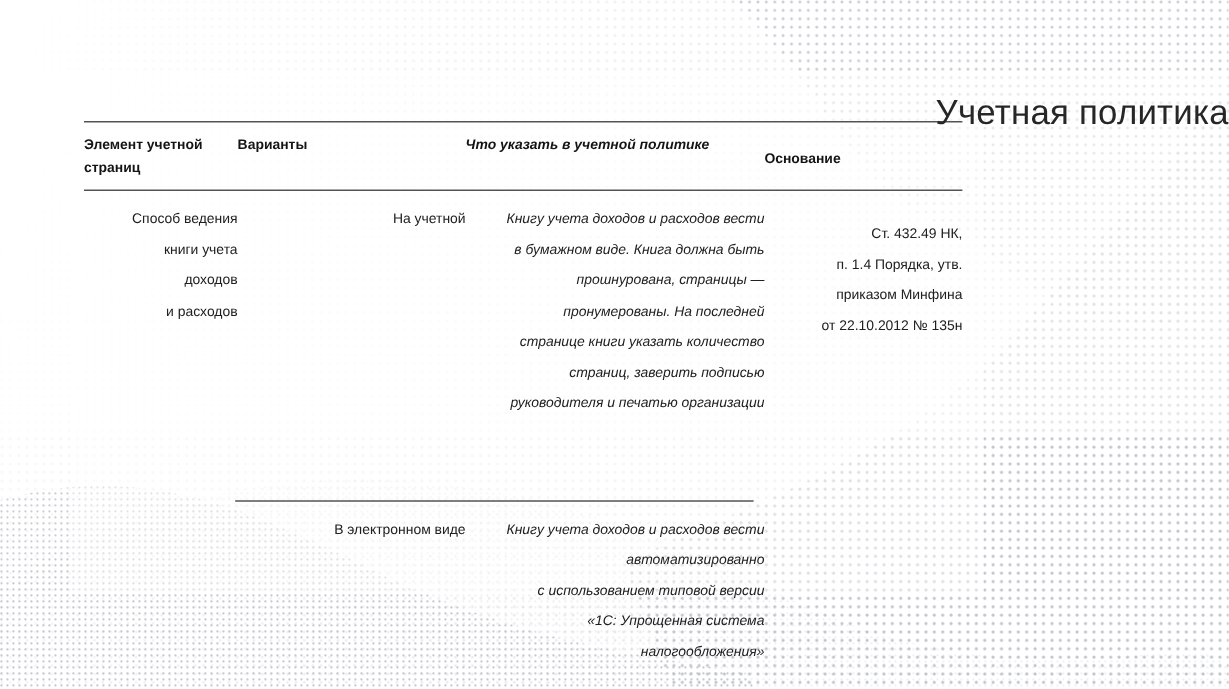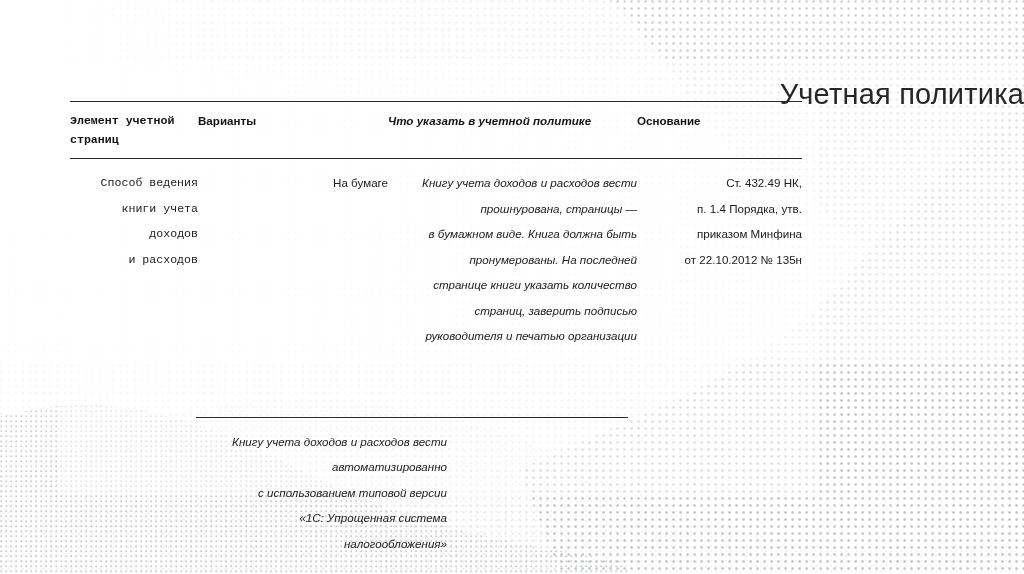--- a/index.html
+++ b/index.html
@@ -62,24 +62,24 @@
     height: 0;
     border-top: 1.4px solid #2a2a2a;
     width: 432px;
     margin-left: 126px;
   }
 
   .row {
     display: flex;
     align-items: flex-start;
   }
-  .c1 { width: 128px; flex: 0 0 128px; font-family: Liberation Mono, monospace; }
+  .c1 { width: 128px; flex: 0 0 128px; }
   .c2 { width: 190px; flex: 0 0 190px; }
   .c3 { width: 249px; flex: 0 0 249px; font-style: italic; }
-  .c4 { width: 165px; flex: 0 0 165px; }
+  .c4 { width: 165px; flex: 0 0 165px; margin-top: 12px; }
 
   .header-row {
     padding-top: 9px;
     padding-bottom: 9px;
   }
   .header-row .cell {
     font-size: 11.6px;
     font-weight: bold;
     line-height: 19px;
     color: #141414;
@@ -198,45 +198,48 @@
     <div class="rule"></div>
 
     <div class="row body-row">
       <div class="cell c1">
         <span class="ln">Способ ведения</span>
         <span class="ln">книги учета</span>
         <span class="ln">доходов</span>
         <span class="ln">и расходов</span>
       </div>
       <div class="cell c2">
-        <span class="ln">На бумаге</span>
+        <span class="ln">На учетной</span>
       </div>
       <div class="cell c3">
         <span class="ln">Книгу учета доходов и расходов вести</span>
+        <span class="ln">в бумажном виде. Книга должна быть</span>
         <span class="ln">прошнурована, страницы —</span>
-        <span class="ln">в бумажном виде. Книга должна быть</span>
         <span class="ln">пронумерованы. На последней</span>
         <span class="ln">странице книги указать количество</span>
         <span class="ln">страниц, заверить подписью</span>
         <span class="ln">руководителя и печатью организации</span>
       </div>
       <div class="cell c4">
         <span class="ln">Ст. 432.49 НК,</span>
         <span class="ln">п. 1.4 Порядка, утв.</span>
         <span class="ln">приказом Минфина</span>
         <span class="ln">от 22.10.2012 № 135н</span>
       </div>
     </div>
 
     <div class="spacer-1"></div>
 
     <div class="rule-partial"></div>
 
     <div class="row body-row">
       <div class="cell c1"></div>
+      <div class="cell c2">
+        <span class="ln">В электронном виде</span>
+      </div>
       <div class="cell c3">
         <span class="ln">Книгу учета доходов и расходов вести</span>
         <span class="ln">автоматизированно</span>
         <span class="ln">с использованием типовой версии</span>
         <span class="ln">«1С: Упрощенная система</span>
         <span class="ln">налогообложения»</span>
       </div>
       <div class="cell c4"></div>
     </div>
 

